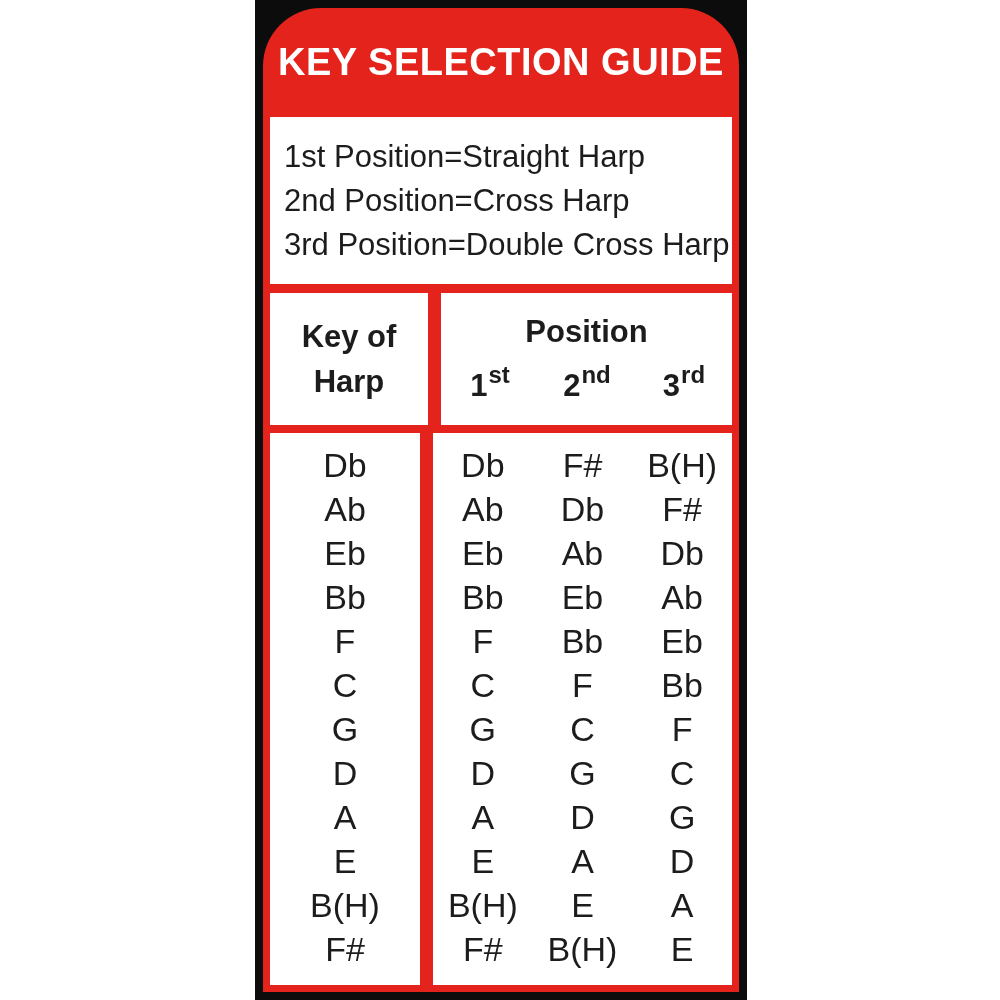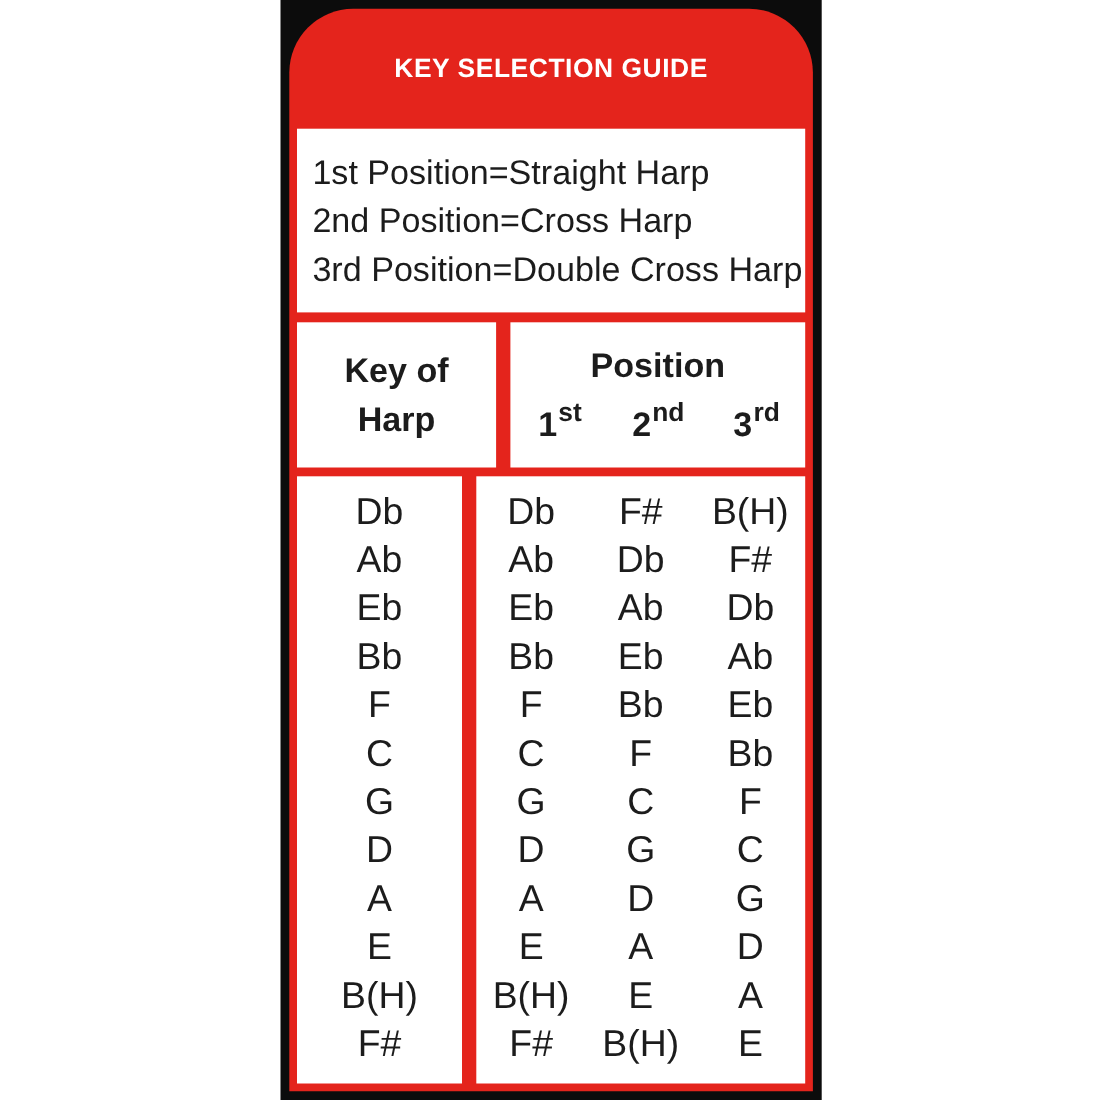--- a/index.html
+++ b/index.html
@@ -34,21 +34,21 @@
     border-radius: 58px 58px 0 0;
     display: flex;
     flex-direction: column;
   }
   .card-title {
     height: 109px;
     display: flex;
     align-items: center;
     justify-content: center;
     color: #ffffff;
-    font-size: 24px;
+    font-size: 38px;
     font-weight: bold;
     letter-spacing: 0.5px;
     white-space: nowrap;
   }
   .legend-box {
     background: #ffffff;
     margin: 0 7px;
     height: 167px;
     display: flex;
     flex-direction: column;
@@ -61,21 +61,21 @@
     white-space: nowrap;
   }
   .table-header-row {
     display: flex;
     gap: 13px;
     margin: 9px 7px 0 7px;
     height: 132px;
   }
   .cell { background: #ffffff; }
   .key-header {
-    width: 181px;
+    width: 158px;
     display: flex;
     flex-direction: column;
     align-items: center;
     justify-content: center;
     font-weight: bold;
     font-size: 31px;
     line-height: 45px;
     text-align: center;
   }
   .pos-header {

